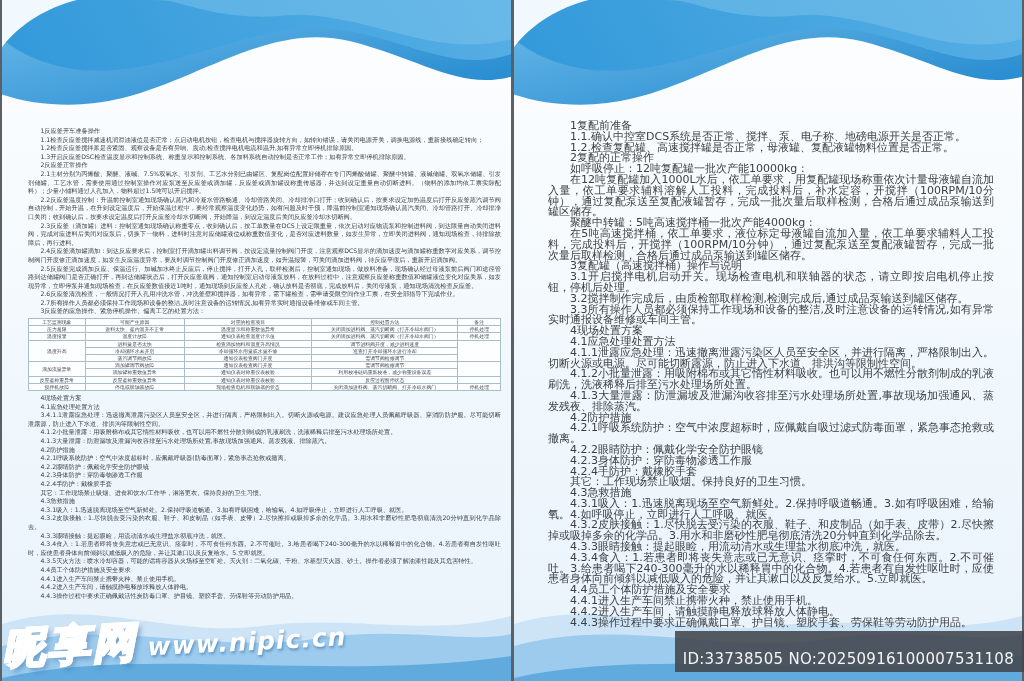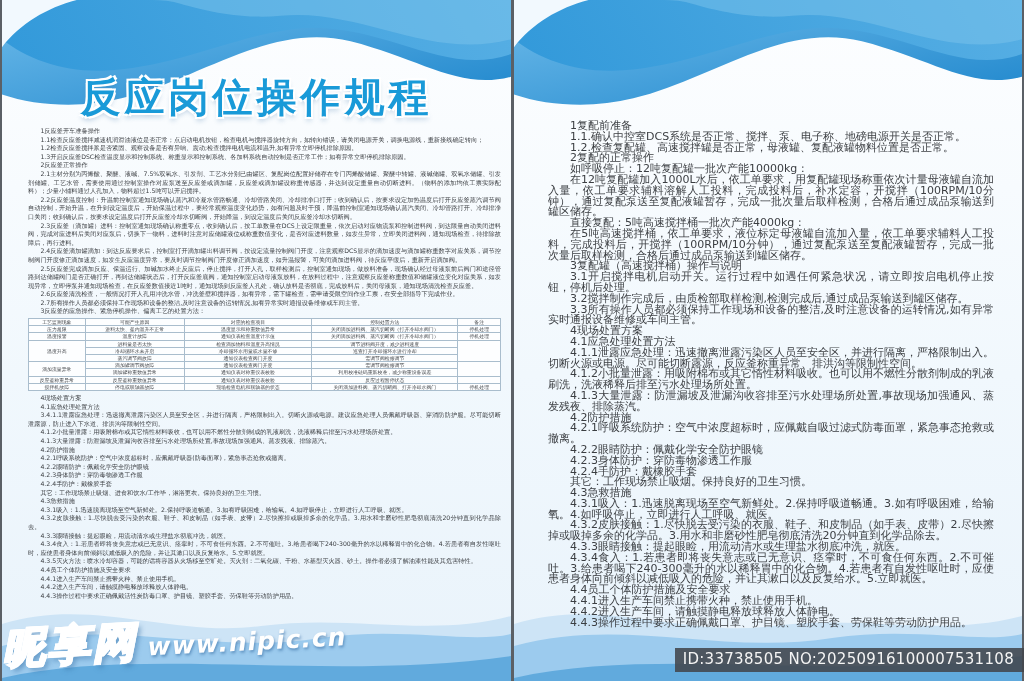--- a/index.html
+++ b/index.html
@@ -20,21 +20,21 @@
   table{width:100%;border-collapse:collapse;margin:2px 0 3px 0;font-size:4.9px;line-height:6.2px;
     color:#45484c;text-align:center;table-layout:fixed;background:#fdfeff}
   th,td{border:1px solid #a9bdcd;padding:0 2px;font-weight:normal;overflow:hidden}
   .watermark{position:absolute;left:4px;bottom:4px;z-index:6;display:flex;align-items:baseline;gap:10px;transform:rotate(-3deg);transform-origin:left bottom;white-space:nowrap}
   .wm-name{font-size:42px;font-weight:bold;font-style:italic;letter-spacing:3px;color:rgba(190,216,238,.22);
     -webkit-text-stroke:2.5px #ffffff;
     text-shadow:-1px -1px 0 #fff,1px -1px 0 #fff,-1px 1px 0 #fff,1px 1px 0 #fff,3px 4px 5px rgba(50,105,160,.55)}
   .wm-url{font-size:25px;font-weight:bold;font-style:italic;color:#fff;letter-spacing:1px;
     text-shadow:1px 2px 3px rgba(50,105,160,.6)}
   .id-bar{position:absolute;right:0;bottom:9px;z-index:6;background:rgba(66,70,76,.88);color:#f4f4f4;
-    font-size:15px;line-height:21px;padding:1px 10px 2px 8px;letter-spacing:.3px}
+    font-size:15px;line-height:21px;padding:18px 10px 2px 8px;letter-spacing:.3px}
 </style>
 </head>
 <body>
 
 <div class="poster left">
   <svg class="wave-top" viewBox="0 0 511 120" preserveAspectRatio="none">
     <defs>
       <linearGradient id="gA" x1="0" y1="0" x2="1" y2="1">
         <stop offset="0" stop-color="#6fbceb"></stop>
           <stop offset="1" stop-color="#1e86cc"></stop>
@@ -47,21 +47,20 @@
     <path d="M0,0 H511 V78 C460,92 420,60 350,42 C270,22 200,80 120,100 C80,110 35,108 0,96 Z" fill="url(#gA)"></path>
     <path d="M0,0 H511 V55 C440,80 380,18 290,30 C230,38 170,70 100,72 C60,73 25,60 0,40 Z" fill="url(#gB)" opacity="0.9"></path>
     <path d="M150,0 H511 V40 C430,62 360,8 280,16 C240,20 200,10 180,4 C170,1 160,0 150,0 Z" fill="#7cc4ec" opacity="0.5"></path>
     <path d="M0,0 H75 C45,8 18,24 0,48 Z" fill="#f2f9fe"></path>
   </svg>
   <svg class="wave-bottom" viewBox="0 0 511 95" preserveAspectRatio="none">
     <path d="M0,38 C90,10 170,52 260,40 C350,28 430,52 511,30 V95 H0 Z" fill="#cde4f6"></path>
     <path d="M0,60 C110,30 210,70 320,52 C400,40 470,58 511,48 V95 H0 Z" fill="#9ccbee"></path>
     <path d="M0,92 C140,60 330,96 511,70 V95 H0 Z" fill="#61aadd"></path>
   </svg>
-  <div class="poster-title">反应岗位操作规程</div>
   <div class="body-text">
     <div>
         <p>1反应釜开车准备操作</p>
         <p>1.1检查反应釜搅拌减速机润滑油液位是否正常；点启动电机按钮，检查电机与搅拌器旋转方向，如转向错误，请关闭电源开关，调换电源线，重新接线确定转向；</p>
         <p>1.2检查反应釜搅拌浆是否紧固、观察设备是否有异响、震动;检查搅拌电机电流和温升,如有异常立即停机排除原因。</p>
         <p>1.3开启反应釜DSC检查温度显示和控制系统、称重显示和控制系统、各加料系统自动控制是否正常工作；如有异常立即停机排除原因。</p>
         <p>2反应釜正常操作</p>
         <p>2.1主材分别为丙烯酸、聚醚、液碱、7.5%双氧水、引发剂、工艺水分别已由罐区、复配岗位配置好储存在专门丙烯酸储罐、聚醚中转罐、液碱储罐、双氧水储罐、引发剂储罐、工艺水管，需要使用通过控制室操作对应泵送至反应釜或滴加罐，反应釜或滴加罐设称重传感器，并达到设定重量自动切断进料。（物料的添加均依工票实际配料）；少量小辅料通过人孔加入，物料超过1.5吨可以开启搅拌。</p>
         <p>2.2反应釜温度控制：升温前控制室通知现场确认蒸汽和冷凝水管路畅通、冷却管路关闭、冷却排净口打开；收到确认后，按要求设定加热温度后打开反应釜蒸汽调节阀自动控制，开始升温，在升到设定温度后，开始保温过程中，要经常观察温度变化趋势，如有问题及时干预，降温前控制室通知现场确认蒸汽关闭、冷却管路打开、冷却排净口关闭；收到确认后，按要求设定温度后打开反应釜冷却水切断阀，开始降温，到设定温度后关闭反应釜冷却水切断阀。</p>
         <p>2.3反应釜（滴加罐）进料：控制室通知现场确认称重零点，收到确认后，按工单数量在DCS上设定限重量，依次启动对应物流泵和控制进料阀，到达限量自动关闭进料阀，完成对应进料后关闭对应泵后，切换下一物料，进料时注意对应储罐液位或称重数值变化，是否对应进料数量，如发生异常，立即关闭进料阀，通知现场检查，待排除故障后，再行进料。</p>
@@ -187,29 +186,29 @@
     <path d="M0,92 C140,60 330,96 511,70 V95 H0 Z" fill="#61aadd"></path>
   </svg>
   <div class="body-text">
     <div>
         <p>1复配前准备</p>
         <p>1.1.确认中控室DCS系统是否正常、搅拌、泵、电子称、地磅电源开关是否正常。</p>
         <p>1.2.检查复配罐、高速搅拌罐是否正常，母液罐、复配液罐物料位置是否正常。</p>
         <p>2复配的正常操作</p>
         <p>如呼吸停止：12吨复配罐一批次产能10000kg：</p>
         <p>在12吨复配罐加入1000L水后，依工单要求，用复配罐现场称重依次计量母液罐自流加入量，依工单要求辅料溶解人工投料，完成投料后，补水定容，开搅拌（100RPM/10分钟），通过复配泵送至复配液罐暂存，完成一批次量后取样检测，合格后通过成品泵输送到罐区储存。</p>
-        <p>直接复配：5吨高速搅拌桶一批次产能4000kg：</p>
+        <p>聚醚中转罐：5吨高速搅拌桶一批次产能4000kg：</p>
         <p>在5吨高速搅拌桶，依工单要求，液位标定母液罐自流加入量，依工单要求辅料人工投料，完成投料后，开搅拌（100RPM/10分钟），通过复配泵送至复配液罐暂存，完成一批次量后取样检测，合格后通过成品泵输送到罐区储存。</p>
         <p>3复配罐（高速搅拌桶）操作与说明</p>
-        <p>3.1开启搅拌电机启动开关。运行过程中如遇任何紧急状况，请立即按启电机停止按钮，停机后处理。</p>
+        <p>3.1开启搅拌电机启动开关。现场检查电机和联轴器的状态，请立即按启电机停止按钮，停机后处理。</p>
         <p>3.2搅拌制作完成后，由质检部取样检测,检测完成后,通过成品泵输送到罐区储存。</p>
         <p>3.3所有操作人员都必须保持工作现场和设备的整洁,及时注意设备的运转情况,如有异常实时通报设备维修或车间主管。</p>
         <p>4现场处置方案</p>
         <p>4.1应急处理处置方法</p>
-        <p>4.1.1泄露应急处理：迅速撤离泄露污染区人员至安全区，并进行隔离，严格限制出入。切断火源或电源。尽可能切断露源，反应釜称重异常、排洪沟等限制性空间。</p>
+        <p>4.1.1泄露应急处理：迅速撤离泄露污染区人员至安全区，并进行隔离，严格限制出入。切断火源或电源。尽可能切断露源，防止进入下水道、排洪沟等限制性空间。</p>
         <p>4.1.2小批量泄露：用吸附棉布或其它惰性材料吸收。也可以用不燃性分散剂制成的乳液刷洗，洗液稀释后排至污水处理场所处置。</p>
         <p>4.1.3大量泄露：防泄漏坡及泄漏沟收容排至污水处理场所处置,事故现场加强通风、蒸发残夜、排除蒸汽。</p>
         <p>4.2防护措施</p>
         <p>4.2.1呼吸系统防护：空气中浓度超标时，应佩戴自吸过滤式防毒面罩，紧急事态抢救或撤离。</p>
         <p>4.2.2眼睛防护：佩戴化学安全防护眼镜</p>
         <p>4.2.3身体防护：穿防毒物渗透工作服</p>
         <p>4.2.4手防护：戴橡胶手套</p>
         <p>其它：工作现场禁止吸烟。保持良好的卫生习惯。</p>
         <p>4.3急救措施</p>
         <p>4.3.1吸入：1.迅速脱离现场至空气新鲜处。2.保持呼吸道畅通。3.如有呼吸困难，给输氧。4.如呼吸停止，立即进行人工呼吸、就医。</p>

